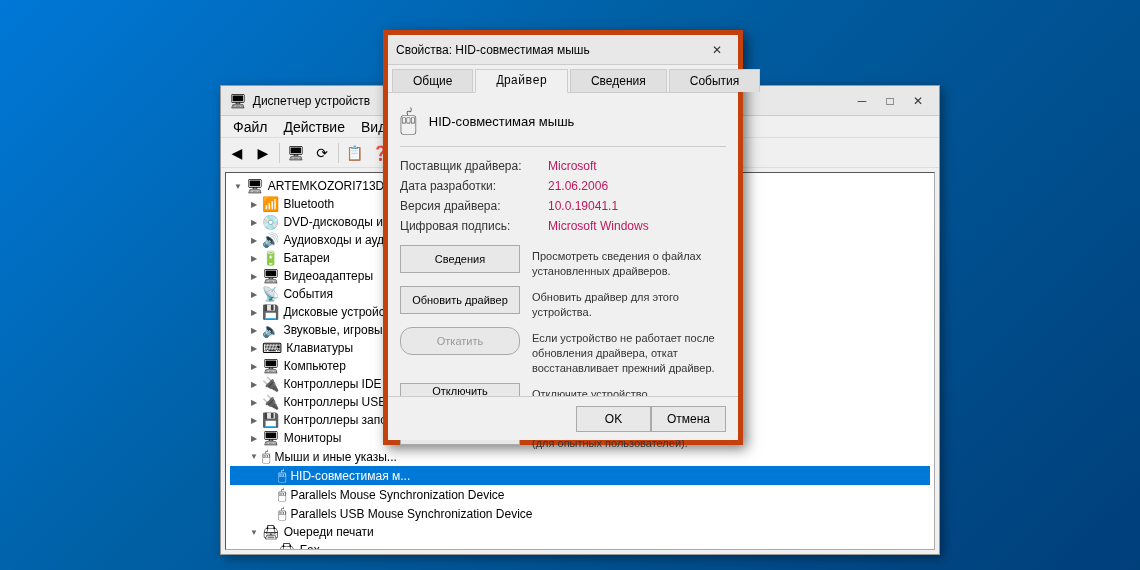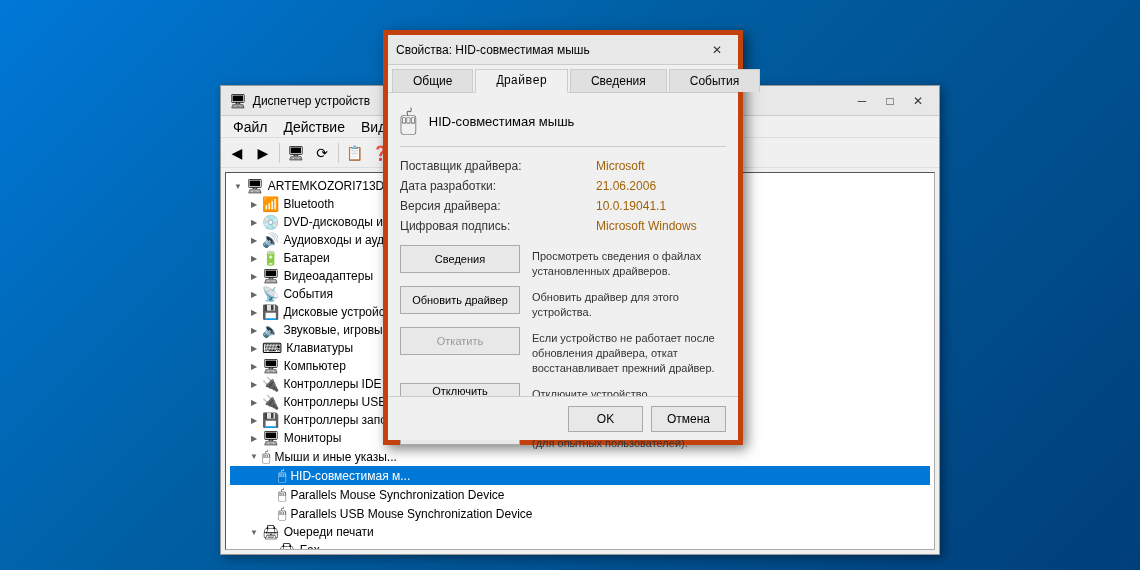--- a/index.html
+++ b/index.html
@@ -193,26 +193,26 @@
     .device-icon {
       font-size: 28px;
       margin-right: 12px;
       color: #555;
     }
     .device-name { font-size: 13px; font-weight: 500; text-align: center; }
 
     .info-table {
       display: grid;
       grid-template-columns: 140px 1fr;
-      gap: 6px 16px;
+      gap: 6px 8px;
       margin-bottom: 12px;
       font-size: 12px;
     }
     .info-label { color: #333; }
-    .info-value { color: #a16207; margin-left: 40px; }
+    .info-value { color: #be185d; }
 
     .driver-buttons {
       display: flex;
       flex-direction: column;
       gap: 0;
     }
     .driver-row {
       display: flex;
       align-items: flex-start;
       margin-bottom: 6px;
@@ -222,21 +222,21 @@
       min-width: 120px;
       height: 28px;
       background: #e8e8e8;
       border: 1px solid #aaa;
       cursor: pointer;
       font-size: 11px;
       text-align: center;
       margin-right: 12px;
       flex-shrink: 0;
     }
-    .driver-btn:disabled { color: #999; cursor: default; }
+    .driver-btn:disabled { color: #999; cursor: default; border-radius: 12px; }
     .driver-btn.disabled {
       color: #999;
       background: #e8e8e8;
       cursor: default;
     }
     .driver-desc {
       font-size: 11px;
       color: #333;
       line-height: 1.4;
       padding-top: 4px;
@@ -245,21 +245,21 @@
     .props-footer {
       position: absolute;
       bottom: 0;
       left: 0;
       right: 0;
       height: 44px;
       display: flex;
       align-items: center;
       justify-content: flex-end;
       padding: 0 12px;
-      gap: 8px;
+      gap: 0;
       border-top: 1px solid #ccc;
       background: #f0f0f0;
     }
     .footer-btn {
       width: 75px;
       height: 26px;
       background: #e8e8e8;
       border: 1px solid #aaa;
       cursor: pointer;
       font-size: 12px;

